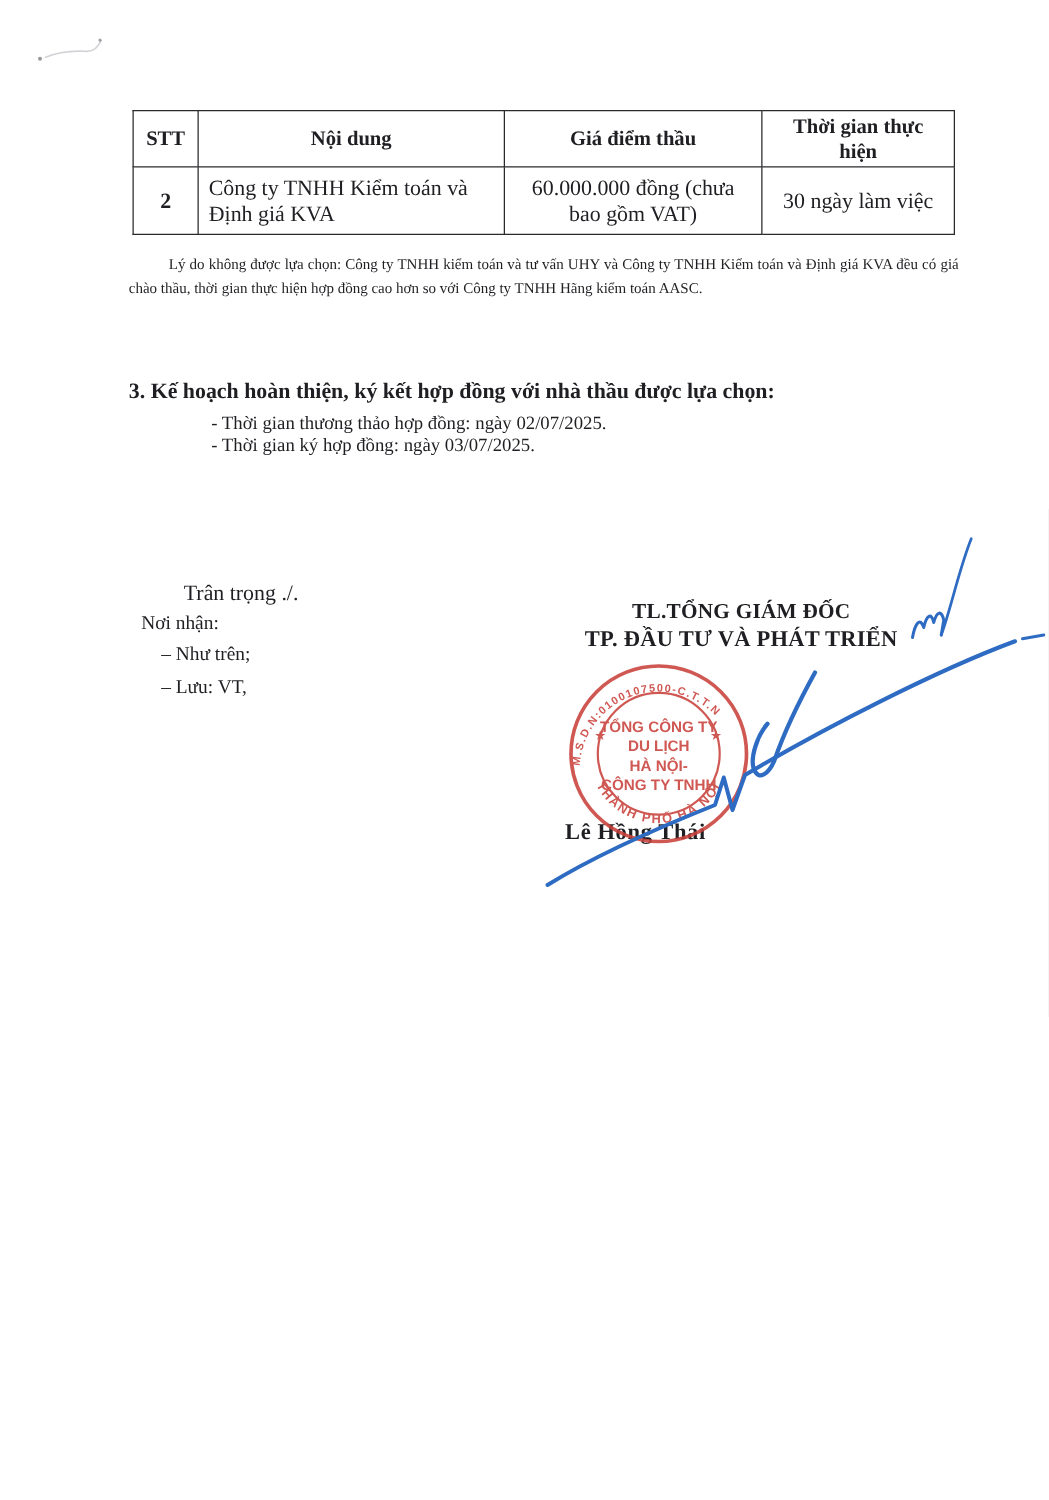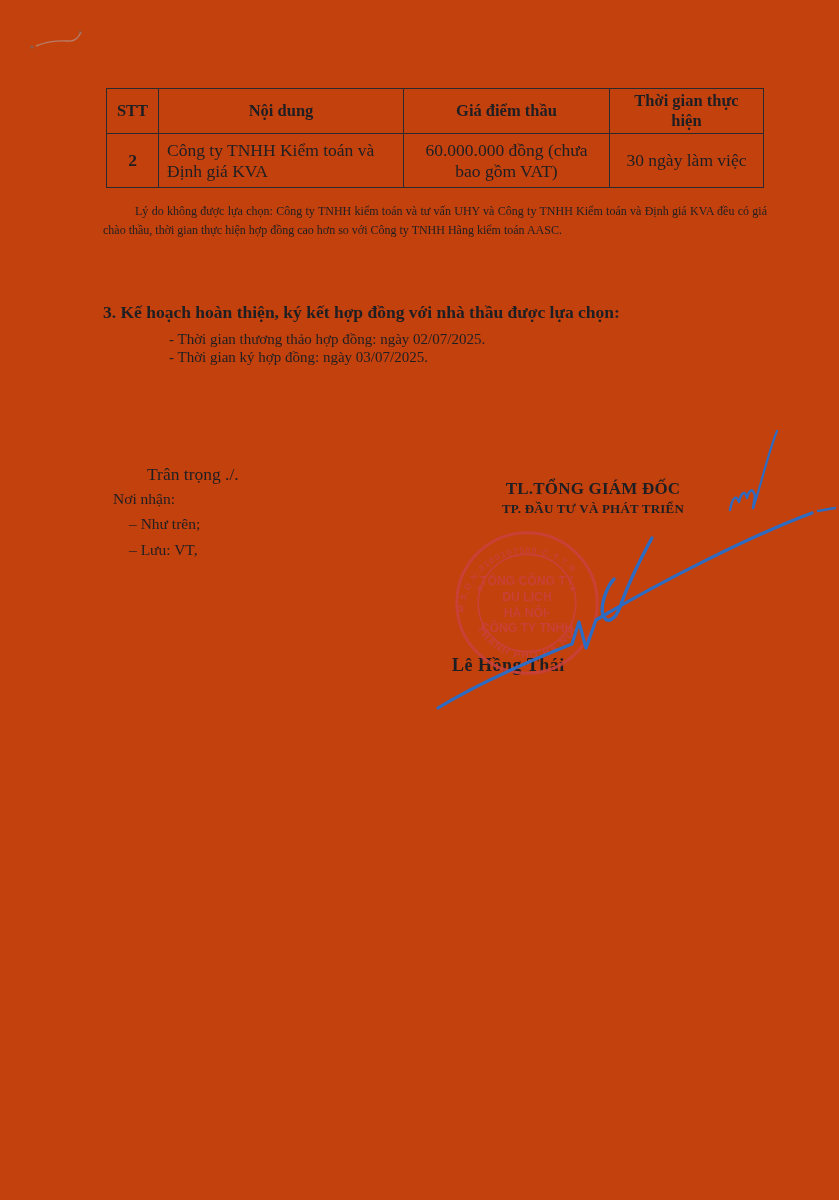--- a/index.html
+++ b/index.html
@@ -1,20 +1,20 @@
 <!DOCTYPE html>
 <html><head>
 <meta charset="utf-8">
 <style>
   html,body{margin:0;padding:0;background:#e8e8e8;}
   .page{
     position:relative;
     width:839px;height:1200px;
     margin:0 auto;
-    background:#c2410c;
+    background:#ffffff;
     overflow:hidden;
     font-family:"Liberation Serif", serif;
     color:#1f1f23;
   }
   
   .doc-table{
     position:absolute;left:106px;top:88px;width:657px;
     border-collapse:collapse;table-layout:fixed;
   }
   .doc-table th,.doc-table td{
@@ -51,21 +51,21 @@
   
   .recipients{position:absolute;left:113px;top:487px;font-size:15.5px;line-height:1.5;}
   .recipients .rec-label{margin:0 0 2px 0;}
   .recipients .rec-item{margin:2px 0 2px 16px;}
   
   .sign-block{
     position:absolute;left:452px;top:479px;width:282px;
     text-align:center;font-weight:bold;
   }
   .sign-title-1{font-size:17px;letter-spacing:.2px;text-align:center;}
-  .sign-title-2{font-size:13px;letter-spacing:.2px;margin-top:2px;font-family:Liberation Serif, serif;}
+  .sign-title-2{font-size:18px;letter-spacing:.2px;margin-top:2px;font-family:Liberation Serif, serif;}
   .signer-name{
     position:absolute;left:452px;top:655px;width:282px;
     text-align:left;font-weight:bold;font-size:18px;letter-spacing:.5px;
   }
   
   .stamp{position:absolute;left:449px;top:525px;width:156px;height:156px;opacity:.88;}
   .stamp text{font-family:"Liberation Sans", sans-serif;}
   
   .signature-ink{position:absolute;left:420px;top:418px;width:419px;height:312px;}
   

